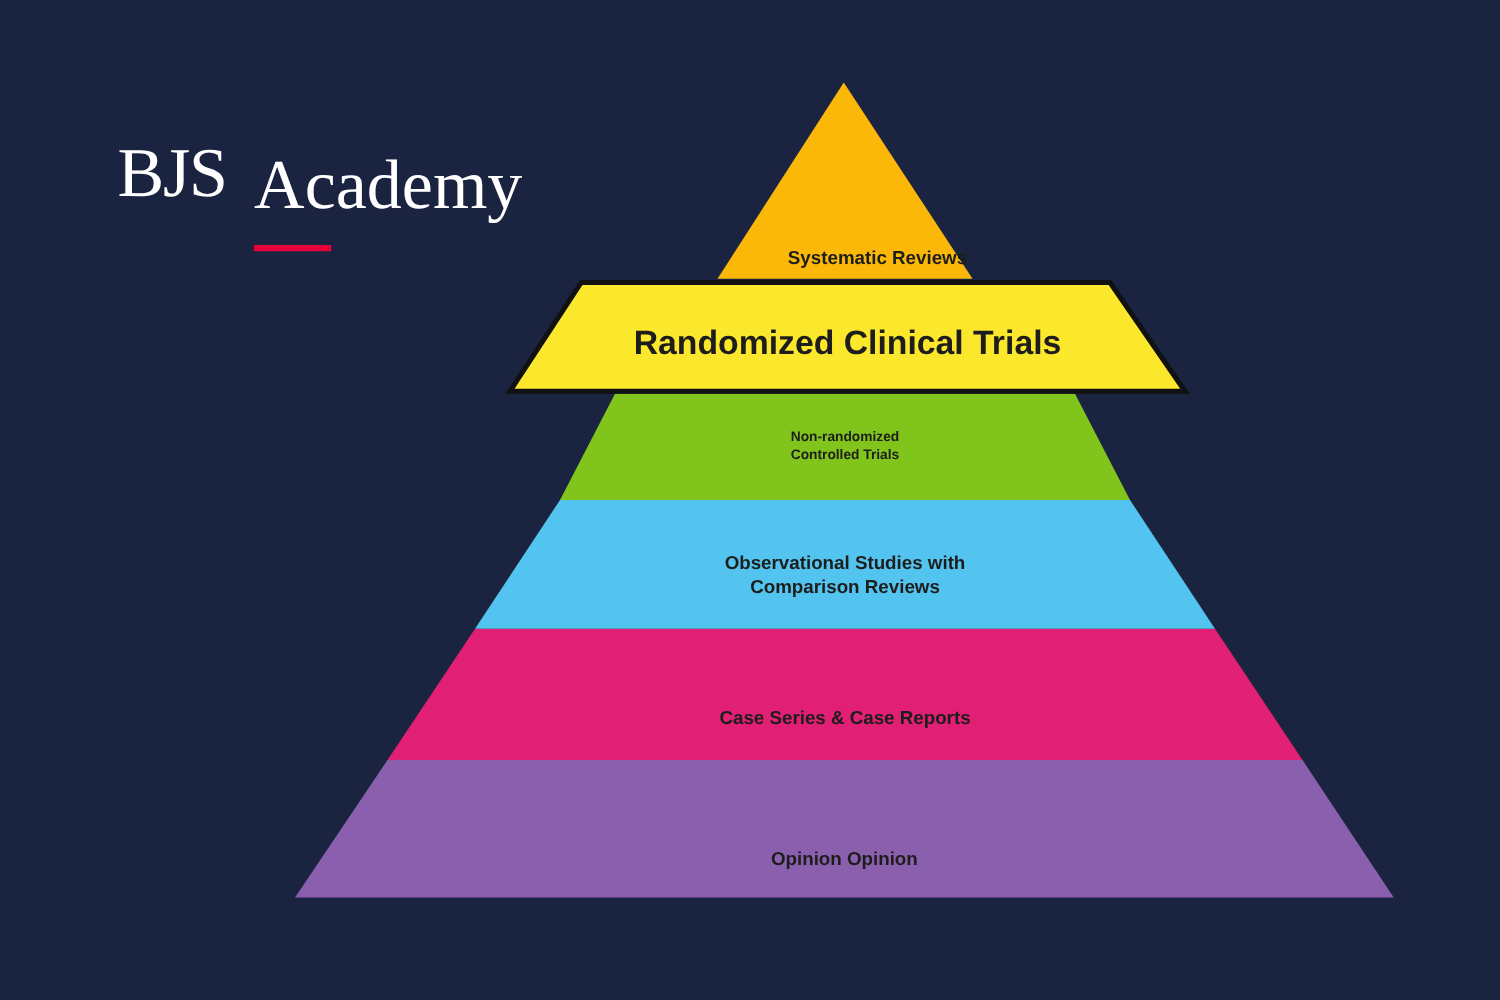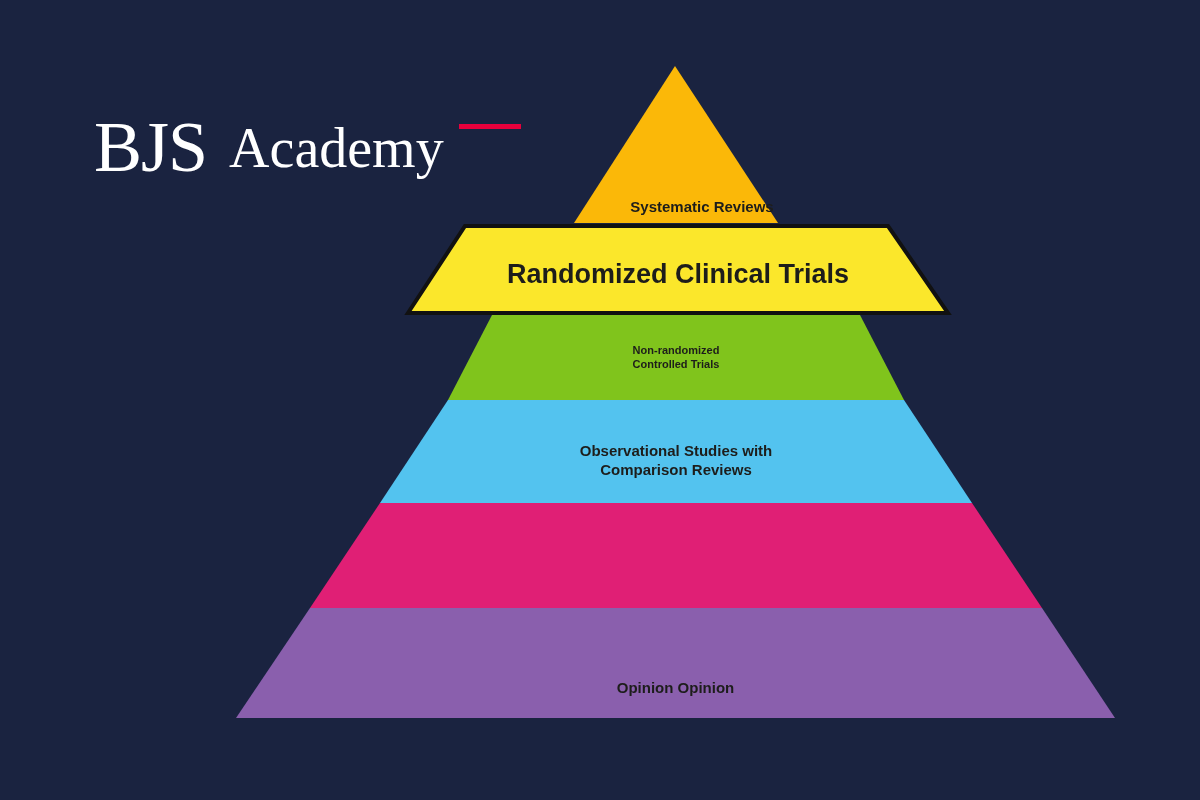--- a/index.html
+++ b/index.html
@@ -23,30 +23,30 @@
   #logo {
     position: absolute;
     left: 94px;
     top: 114px;
     display: flex;
     align-items: flex-start;
     user-select: none;
   }
   #logo-bjs {
     font-family: "Liberation Serif", serif;
-    font-size: 72px;
+    font-size: 56px;
     line-height: 0.92;
     color: #ffffff;
     letter-spacing: -1px;
     font-weight: 400;
   }
   #logo-right {
     margin-left: 22px;
     display: flex;
-    flex-direction: row;
+    flex-direction: column;
     align-items: flex-start;
     padding-top: 6px;
     gap: 15px;
   }
   #logo-academy {
     font-family: "Liberation Serif", serif;
     font-size: 56px;
     line-height: 1.02;
     color: #ffffff;
     font-weight: 400;
@@ -109,16 +109,17 @@
   <div class="tier-label" style="left: 600px; top: 198px; width: 204px; font-size: 15px; color: rgb(29, 29, 27);">Systematic Reviews</div>
 
   <div class="tier-label" style="left: 408px; top: 258px; width: 540px; font-size: 27px; color: rgb(29, 29, 27);">Randomized Clinical Trials</div>
 
   <div class="tier-label" style="left: 448px; top: 344px; width: 456px; font-size: 11px; color: rgb(29, 29, 27);">Non-randomized
 Controlled Trials</div>
 
   <div class="tier-label" style="left: 380px; top: 442px; width: 592px; font-size: 15px; color: rgb(29, 29, 27);">Observational Studies with
 Comparison Reviews</div>
 
+  <div class="tier-label" style="left: 310px; top: 566px; width: 732px; font-size: 15px; color: rgb(29, 29, 27);">Case Series &amp; Case Reports</div>
 
   <div class="tier-label" style="left: 236px; top: 679px; width: 879px; font-size: 15px; color: rgb(29, 29, 27);">Opinion Opinion</div>
 
 </div>
 
 </body></html>

